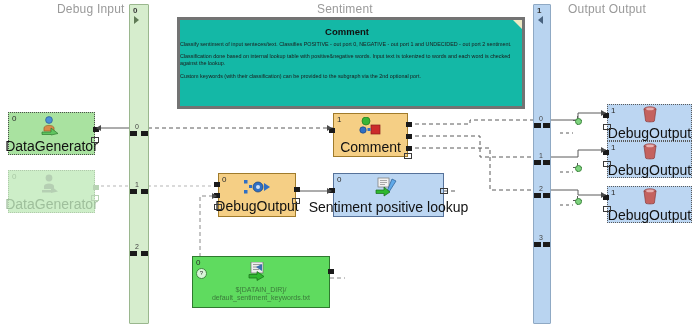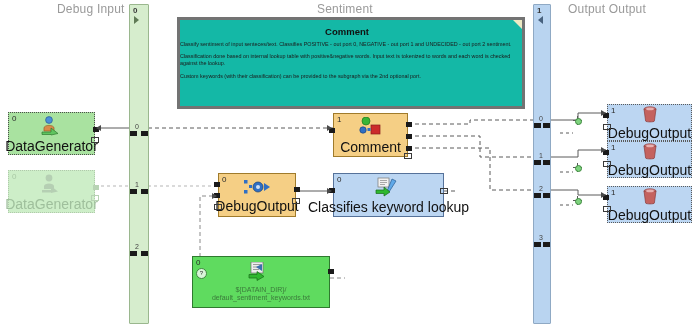--- a/index.html
+++ b/index.html
@@ -309,21 +309,21 @@
     <span class="nicon">
       <svg width="30" height="20" viewBox="0 0 30 20">
         <rect x="4" y="1" width="11" height="9" fill="#f2f2f2" stroke="#777" stroke-width=".7"></rect>
         <line x1="6" y1="3.5" x2="13" y2="3.5" stroke="#888" stroke-width=".7"></line>
         <line x1="6" y1="5.5" x2="13" y2="5.5" stroke="#888" stroke-width=".7"></line>
         <line x1="6" y1="7.5" x2="11" y2="7.5" stroke="#888" stroke-width=".7"></line>
         <path d="M18 2 L22 4 L15 15 L13.5 13 Z" fill="#5fa8e8" stroke="#2a5c91" stroke-width=".7"></path>
         <path d="M2 13 L10 13 L10 10 L16 15 L10 19 L10 16.5 L2 16.5 Z" fill="#2fb82f" stroke="#1a6b1a" stroke-width=".7"></path>
       </svg>
     </span>
-    <span class="nlabel">Classifies keyword lookup</span>
+    <span class="nlabel">Sentiment positive lookup</span>
   </div>
 
   <div class="node green-solid" style="left:192px;top:256px;width:138px;height:52px;">
     <span class="nidx">0</span>
     <span style="position:absolute;left:3px;top:11px;width:9px;height:9px;border-radius:50%;background:#d8f5d8;border:1px solid #3f8a3f;font-size:6px;line-height:9px;text-align:center;color:#2b2b2b;">?</span>
     <span class="nport out" style="top:12px;"></span>
     <span class="nicon">
       <svg width="30" height="19" viewBox="0 0 30 19">
         <rect x="5" y="0" width="12" height="11" fill="#eeeeee" stroke="#6e6e6e" stroke-width=".7"></rect>
         <line x1="7" y1="2.5" x2="15" y2="2.5" stroke="#777" stroke-width=".7"></line>

